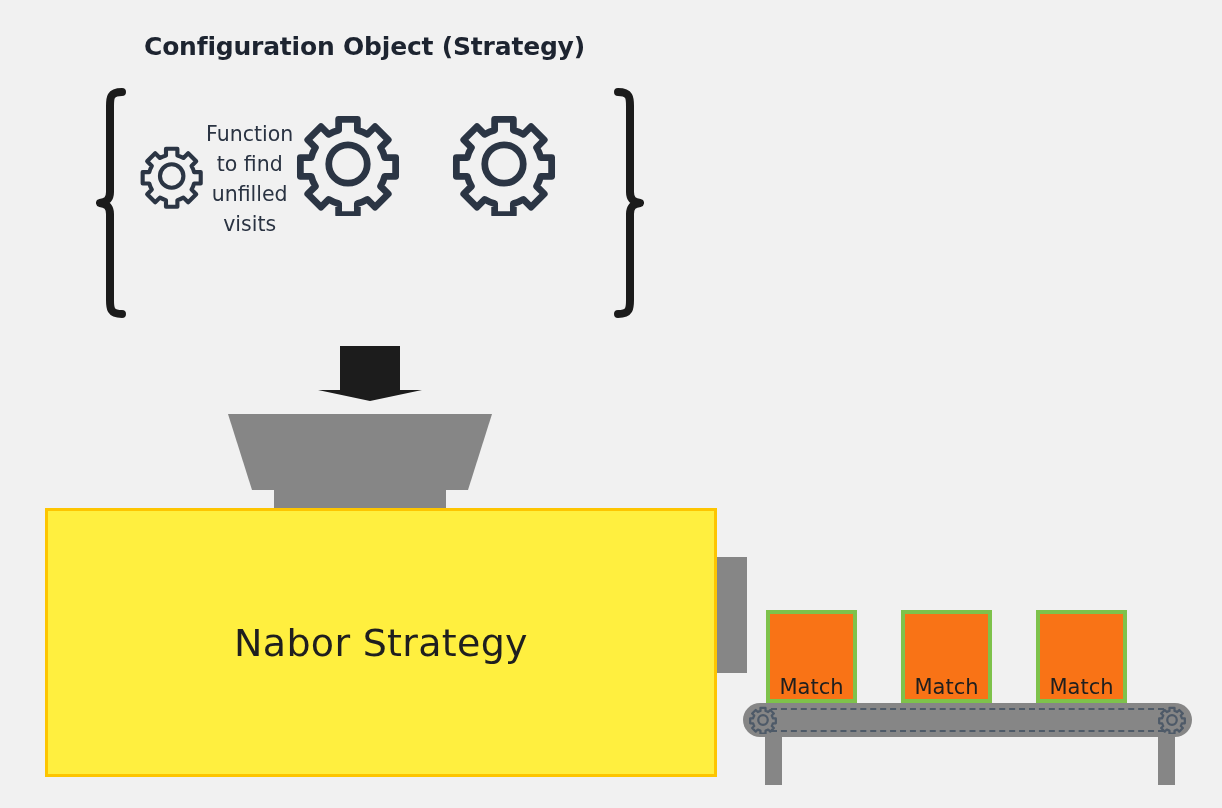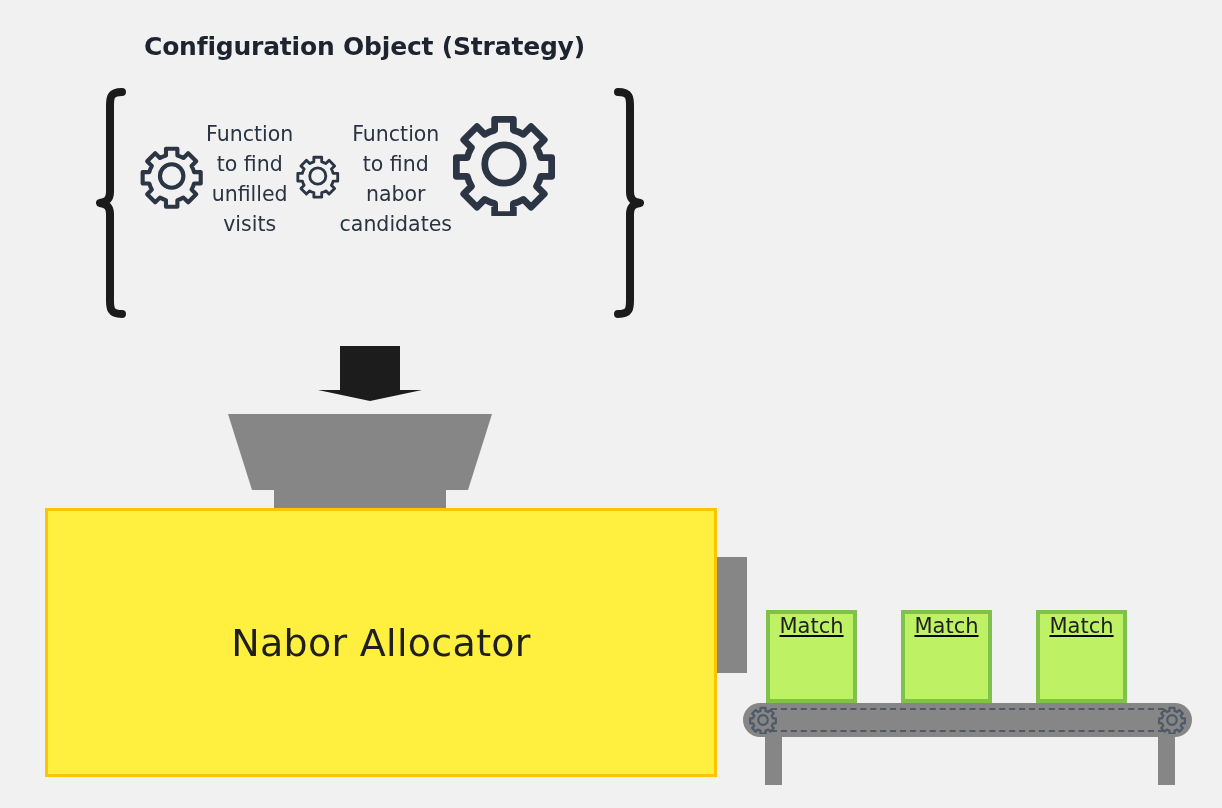--- a/index.html
+++ b/index.html
@@ -131,27 +131,26 @@
   }
   #belt-leg-left { left: 765px; }
   #belt-leg-right { left: 1158px; }
 
   
   .match-box {
     position: absolute;
     top: 610px;
     width: 91px;
     height: 93px;
-    background: #bef264;
+    background: #f97316;
     border: 4px solid #7ec24b;
     box-sizing: border-box;
     display: flex;
-    align-items: flex-start;
+    align-items: flex-end;
     justify-content: center;
-    text-decoration: underline;
   }
   .match-label {
     font-size: 21px;
     color: #1f1f1f;
   }
   #match-box-0 { left: 766px; }
   #match-box-1 { left: 901px; }
   #match-box-2 { left: 1036px; }
 </style>
 </head>
@@ -177,21 +176,20 @@
         <circle cx="50" cy="50" r="18.5" fill="none" stroke="#2b3544" stroke-width="6.5"></circle>
       </svg>
       <div class="item-label">Function to find unfilled visits</div>
     </div>
 
     <div class="strategy-item">
       <svg class="gear-wrap" viewBox="0 0 100 100">
         <path d="M41 7 h18 v10.5 a33.5 33.5 0 0 1 9.6 4 l7.4 -7.4 l12.7 12.7 l-7.4 7.4 a33.5 33.5 0 0 1 4 9.6 h10.5 v18 h-10.5 a33.5 33.5 0 0 1 -4 9.6 l7.4 7.4 l-12.7 12.7 l-7.4 -7.4 a33.5 33.5 0 0 1 -9.6 4 v10.5 h-18 v-10.5 a33.5 33.5 0 0 1 -9.6 -4 l-7.4 7.4 l-12.7 -12.7 l7.4 -7.4 a33.5 33.5 0 0 1 -4 -9.6 h-10.5 v-18 h10.5 a33.5 33.5 0 0 1 4 -9.6 l-7.4 -7.4 l12.7 -12.7 l7.4 7.4 a33.5 33.5 0 0 1 9.6 -4 z" fill="none" stroke="#2b3544" stroke-width="6.5" stroke-linejoin="round"></path>
         <circle cx="50" cy="50" r="18.5" fill="none" stroke="#2b3544" stroke-width="6.5"></circle>
       </svg>
-      <div class="item-label">Function to find nabor candidates</div>
     </div>
 
     <div class="strategy-item">
       <svg class="gear-wrap" viewBox="0 0 100 100">
         <path d="M41 7 h18 v10.5 a33.5 33.5 0 0 1 9.6 4 l7.4 -7.4 l12.7 12.7 l-7.4 7.4 a33.5 33.5 0 0 1 4 9.6 h10.5 v18 h-10.5 a33.5 33.5 0 0 1 -4 9.6 l7.4 7.4 l-12.7 12.7 l-7.4 -7.4 a33.5 33.5 0 0 1 -9.6 4 v10.5 h-18 v-10.5 a33.5 33.5 0 0 1 -9.6 -4 l-7.4 7.4 l-12.7 -12.7 l7.4 -7.4 a33.5 33.5 0 0 1 -4 -9.6 h-10.5 v-18 h10.5 a33.5 33.5 0 0 1 4 -9.6 l-7.4 -7.4 l12.7 -12.7 l7.4 7.4 a33.5 33.5 0 0 1 9.6 -4 z" fill="none" stroke="#2b3544" stroke-width="6.5" stroke-linejoin="round"></path>
         <circle cx="50" cy="50" r="18.5" fill="none" stroke="#2b3544" stroke-width="6.5"></circle>
       </svg>
     </div>
 
   </div>
@@ -199,21 +197,21 @@
   <svg class="abs" id="down-arrow" width="104" height="55" viewBox="0 0 104 55">
     <path d="M22 0 h60 v44 h22 L52 55 L0 44 h22 z" fill="#1c1c1c"></path>
   </svg>
 
   <svg class="abs" id="funnel" width="264" height="96" viewBox="0 0 264 96">
     <path d="M0 0 H264 L240 76 H24 Z" fill="#868686"></path>
     <rect x="46" y="76" width="172" height="22" fill="#868686"></rect>
   </svg>
 
   <div class="abs" id="nabor-allocator">
-    <span id="nabor-allocator-label">Nabor Allocator</span>
+    <span id="nabor-allocator-label">Nabor Strategy</span>
   </div>
 
   <div class="abs" id="output-chute"></div>
 
   <div class="abs" id="conveyor-belt">
     <div class="belt-dash" id="belt-dash-top"></div>
     <div class="belt-dash" id="belt-dash-bottom"></div>
     <svg class="belt-gear" id="belt-gear-left" width="28" height="28" viewBox="0 0 100 100">
       <path d="M41 7 h18 v10.5 a33.5 33.5 0 0 1 9.6 4 l7.4 -7.4 l12.7 12.7 l-7.4 7.4 a33.5 33.5 0 0 1 4 9.6 h10.5 v18 h-10.5 a33.5 33.5 0 0 1 -4 9.6 l7.4 7.4 l-12.7 12.7 l-7.4 -7.4 a33.5 33.5 0 0 1 -9.6 4 v10.5 h-18 v-10.5 a33.5 33.5 0 0 1 -9.6 -4 l-7.4 7.4 l-12.7 -12.7 l7.4 -7.4 a33.5 33.5 0 0 1 -4 -9.6 h-10.5 v-18 h10.5 a33.5 33.5 0 0 1 4 -9.6 l-7.4 -7.4 l12.7 -12.7 l7.4 7.4 a33.5 33.5 0 0 1 9.6 -4 z" fill="none" stroke="#4e5a68" stroke-width="8" stroke-linejoin="round"></path>
       <circle cx="50" cy="50" r="17" fill="none" stroke="#4e5a68" stroke-width="8"></circle>

